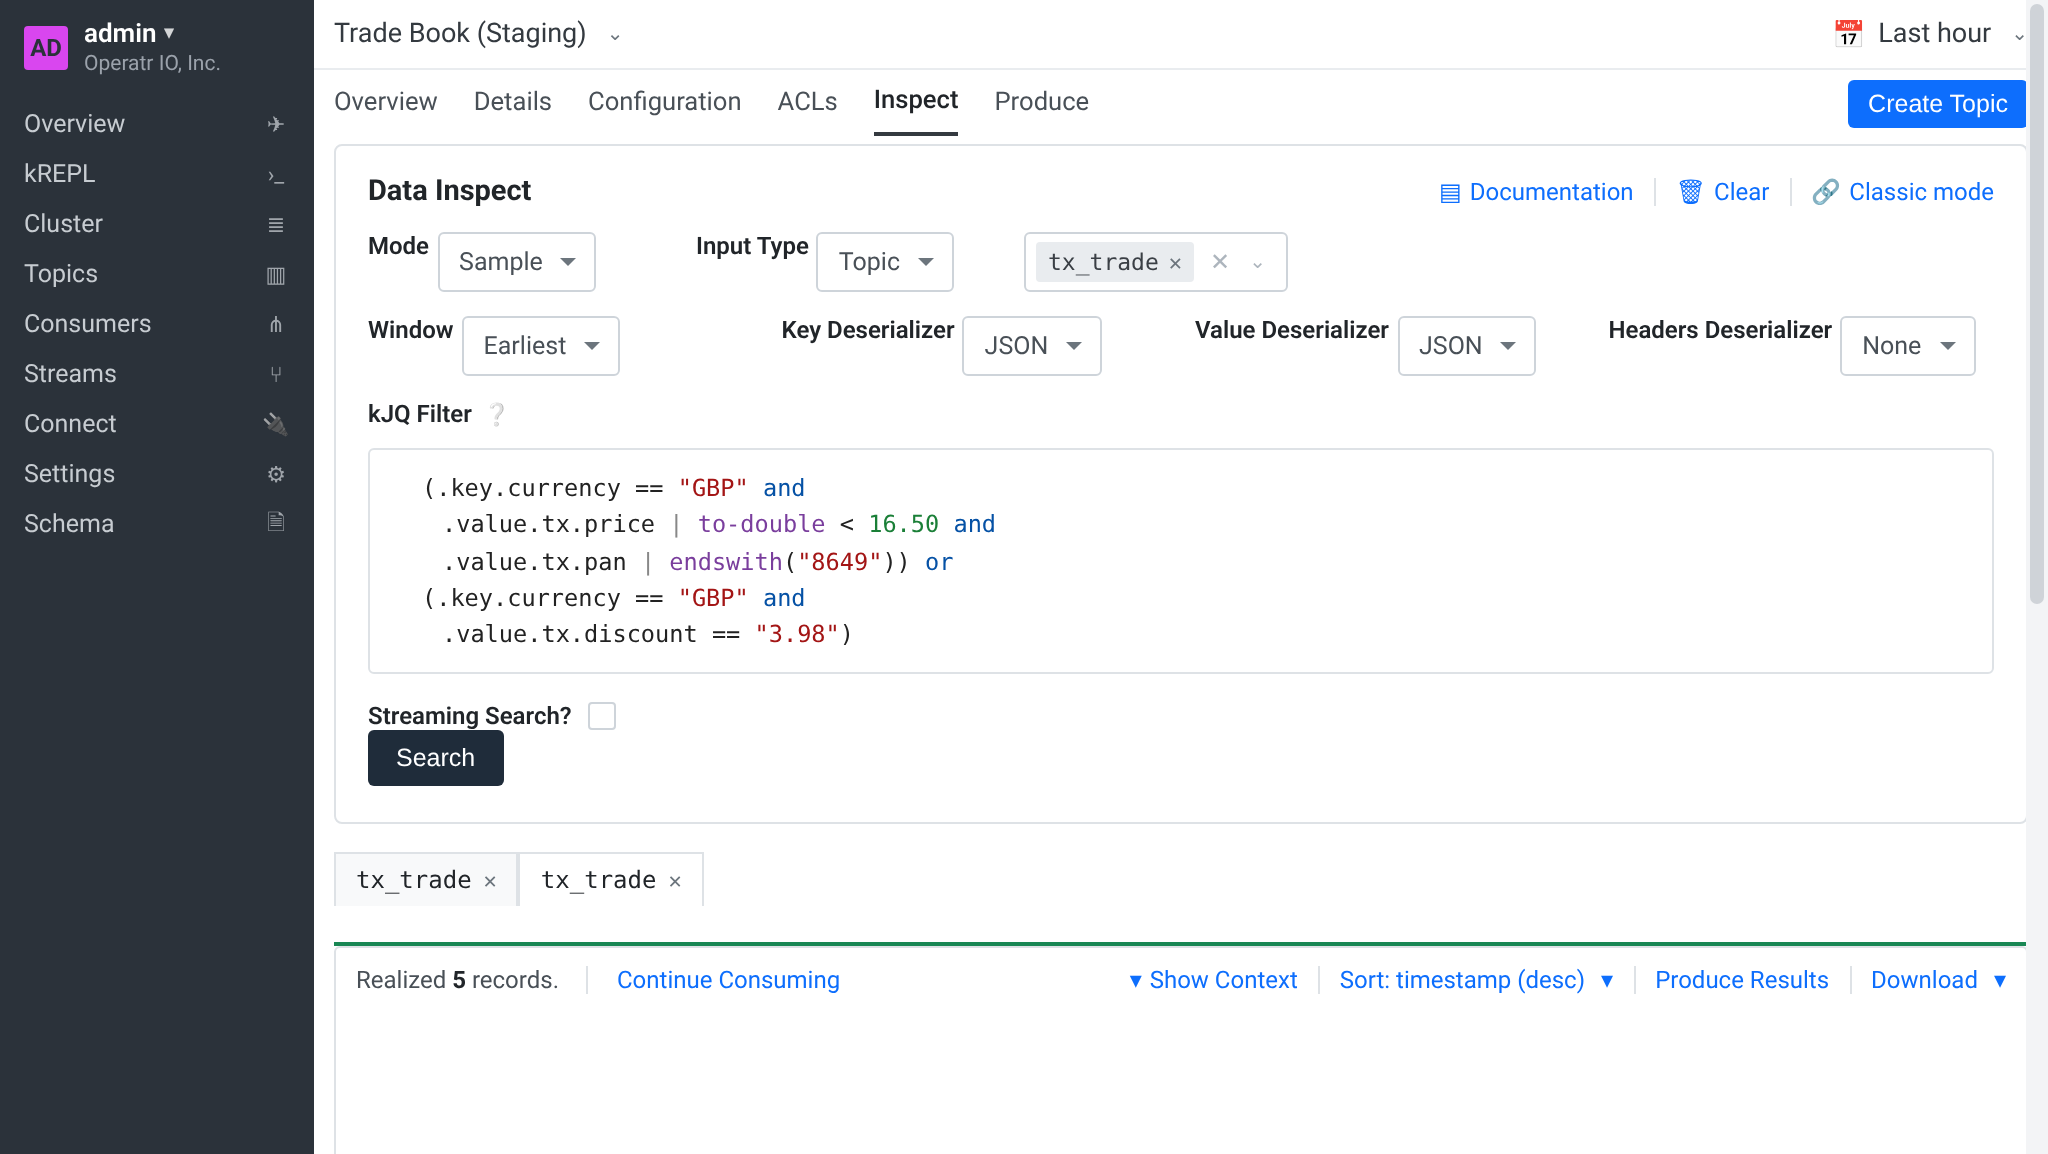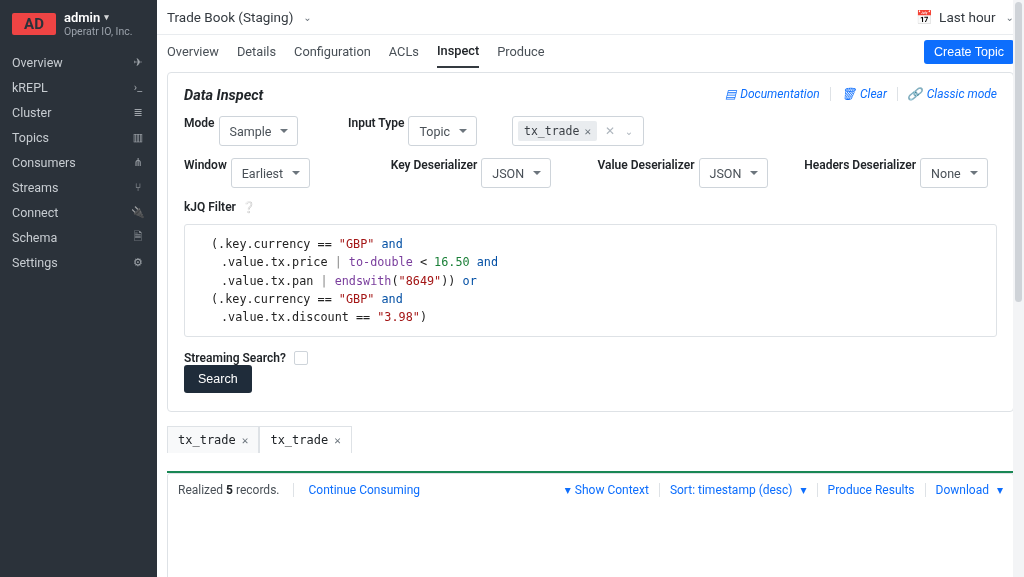--- a/index.html
+++ b/index.html
@@ -2,21 +2,21 @@
 <html><head>
 <meta charset="utf-8">
 <style>
   * { box-sizing: border-box; margin: 0; padding: 0; }
   html, body { height: 100%; font-family: -apple-system, BlinkMacSystemFont, "Segoe UI", Roboto, Arial, sans-serif; font-size: 13px; color: #212529; background: #fff; }
   body { display: flex; width: 1024px; height: 577px; overflow: hidden; position: relative; }
 
   
   .sidebar { width: 157px; background: #2b323a; color: #c7ccd1; display: flex; flex-direction: column; flex-shrink: 0; }
   .sb-header { padding: 10px 12px 12px 12px; display: flex; align-items: center; gap: 8px; }
-  .sb-avatar { width: 44px; height: 22px; background: #ef4444; color: #2b323a; font-size: 15px; font-weight: 700; display: flex; align-items: center; justify-content: center; border-radius: 2px; }
+  .sb-avatar { width: 22px; height: 22px; background: #d946ef; color: #2b323a; font-size: 12px; font-weight: 700; display: flex; align-items: center; justify-content: center; border-radius: 2px; }
   .sb-user-block { display: flex; flex-direction: column; line-height: 1.2; }
   .sb-user { font-weight: 600; font-size: 13px; color: #fff; display: flex; align-items: center; gap: 4px; }
   .sb-user .caret { font-size: 9px; opacity: .8; }
   .sb-org { font-size: 10.5px; color: #9ba2ab; }
   .sb-nav { list-style: none; }
   .sb-nav li { height: 25px; display: flex; align-items: center; justify-content: space-between; padding: 0 12px; font-size: 12.5px; color: #c7ccd1; cursor: pointer; }
   .sb-nav li.active { background: #3b434c; color: #fff; }
   .sb-nav .ic { width: 14px; text-align: center; opacity: .75; font-size: 11px; }
   .sb-foot { margin-top: auto; list-style: none; padding-bottom: 6px; }
   .sb-foot li { height: 25px; display: flex; align-items: center; justify-content: space-between; padding: 0 12px; font-size: 12.5px; color: #c7ccd1; cursor: pointer; }
@@ -36,21 +36,21 @@
   .tabline .tab { font-size: 12.8px; color: #495057; cursor: pointer; height: 100%; display: flex; align-items: center; }
   .tabline .tab.active { color: #212529; border-bottom: 2px solid #343a40; font-weight: 500; }
   .tabline .spacer { flex: 1; }
   .btn-primary { background: #0d6efd; color: #fff; border: none; border-radius: 3px; padding: 5px 10px; font-size: 12.5px; cursor: pointer; }
 
   
   .content { flex: 1; overflow: auto; padding: 0 10px 10px 10px; }
 
   
   .panel { border: 1px solid #dee2e6; border-radius: 4px; padding: 14px 16px 18px 16px; margin-top: 4px; background: #fff; }
-  .panel-head { display: flex; align-items: flex-start; font-style: italic; }
+  .panel-head { display: flex; align-items: center; }
   .panel-title { font-size: 14.5px; font-weight: 700; }
   .panel-actions { margin-left: auto; display: flex; align-items: center; gap: 6px; font-size: 12px; }
   .linkish { color: #0d6efd; cursor: pointer; display: inline-flex; align-items: center; gap: 4px; }
   .vdiv { width: 1px; height: 14px; background: #dee2e6; margin: 0 4px; }
 
   
   .form-row { display: flex; gap: 14px; margin-top: 12px; }
   .field { display: flex; flex-direction: row; gap: 4px; }
   .field.sm   { width: 150px; }
   .field.md   { width: 150px; }
@@ -148,26 +148,26 @@
       </li>
     <li>
         <span>Streams</span>
         <span class="ic">⑂</span>
       </li>
     <li>
         <span>Connect</span>
         <span class="ic">🔌</span>
       </li>
     <li>
+        <span>Settings</span>
+        <span class="ic">⚙</span>
+      </li>
+    <li>
         <span>Schema</span>
         <span class="ic">🗎</span>
-      </li>
-    <li>
-        <span>Settings</span>
-        <span class="ic">⚙</span>
       </li>
   </ul>
 </aside>
 
 <div class="main">
 
   <div class="topbar">
     <div class="selectish">
       <span>Trade Book (Staging)</span>
     </div>

